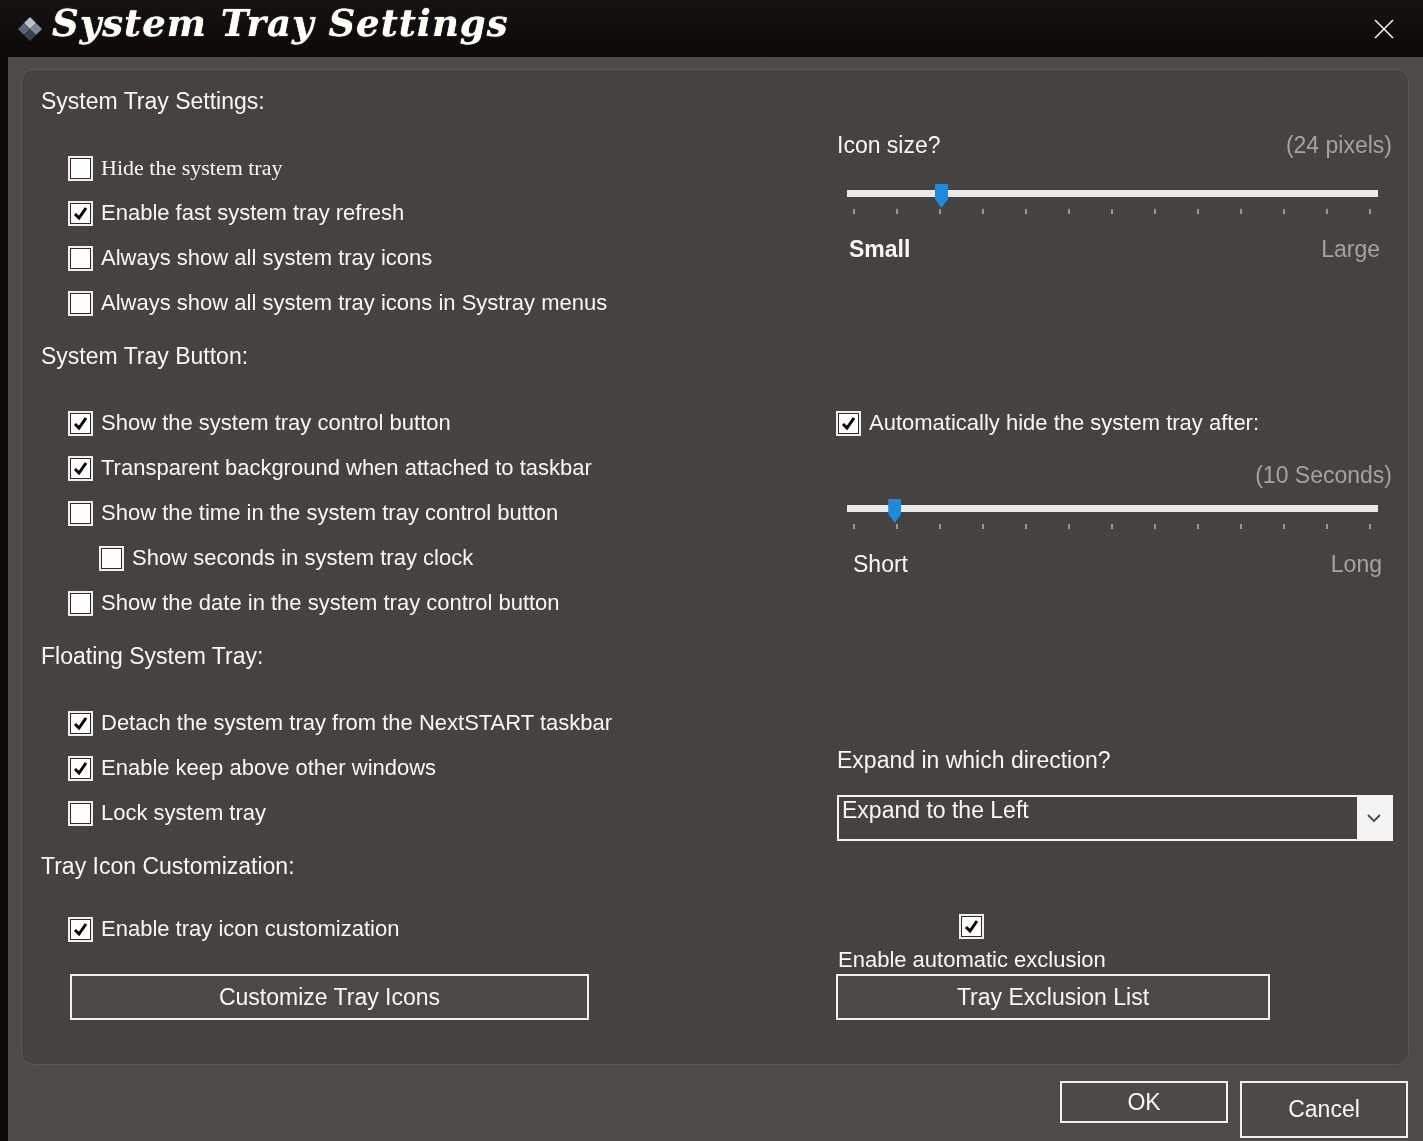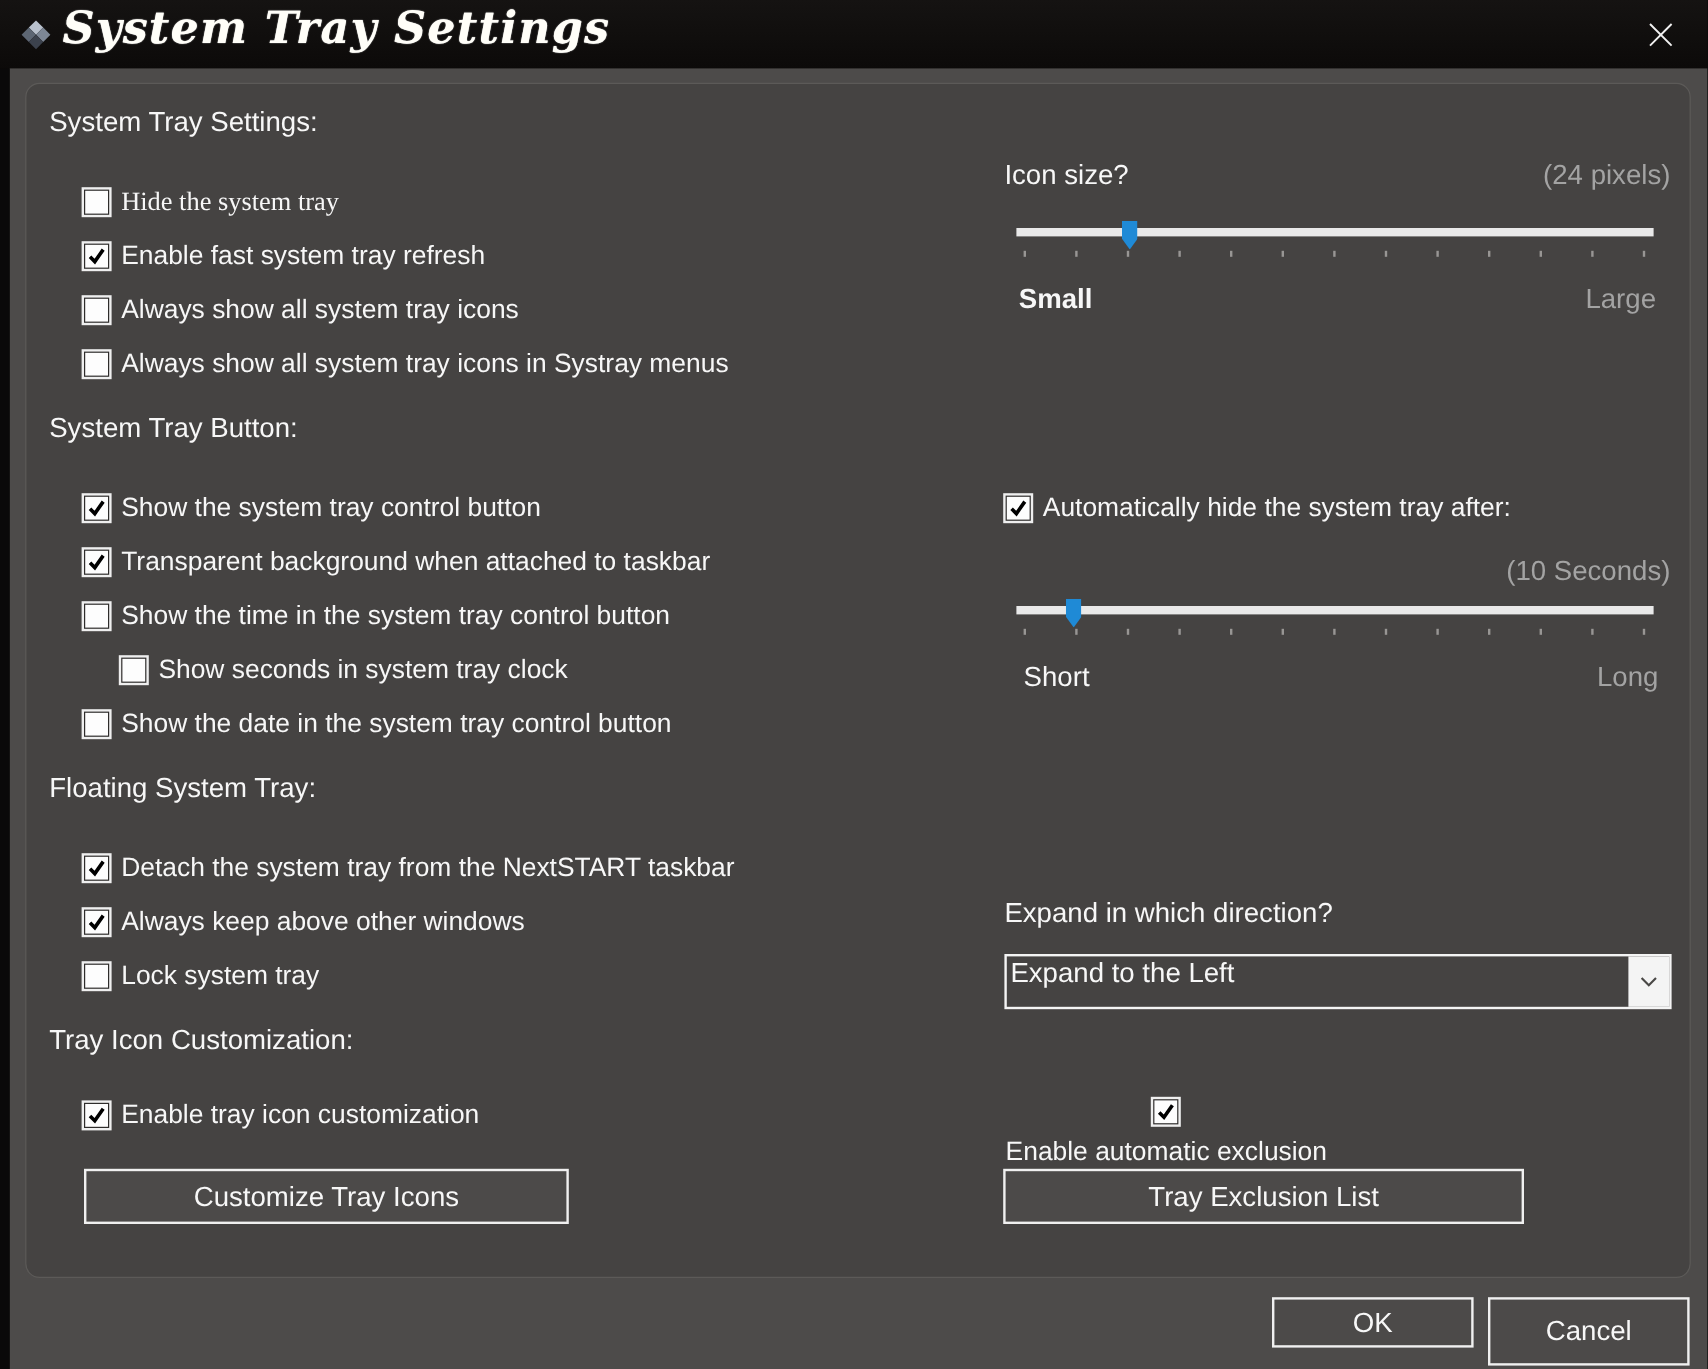--- a/index.html
+++ b/index.html
@@ -153,40 +153,40 @@
         </svg>
       </span>
     <span class="lbl">Detach the system tray from the NextSTART taskbar</span>
   </div>
   <div class="row" style="left:70px; top:755px;">
     <span class="cb checked">
       <svg width="15" height="15" viewBox="0 0 15 15">
           <path d="M2 8 L6 12 L13 2" stroke="#000" stroke-width="3" fill="none"></path>
         </svg>
       </span>
-    <span class="lbl">Always keep above other windows</span>
+    <span class="lbl">Enable keep above other windows</span>
   </div>
   <div class="row" style="left:70px; top:800px;">
     <span class="cb">
       </span>
     <span class="lbl">Lock system tray</span>
   </div>
 
   <div class="hdr" style="left:41px; top:853px;">Tray Icon Customization:</div>
 
   <div class="row" style="left:70px; top:916px;">
     <span class="cb checked">
       <svg width="15" height="15" viewBox="0 0 15 15">
           <path d="M2 8 L6 12 L13 2" stroke="#000" stroke-width="3" fill="none"></path>
         </svg>
       </span>
     <span class="lbl">Enable tray icon customization</span>
   </div>
 
-  <div class="btn" style="left:70px; top:974px; width:404px; height:46px;">Customize Tray Icons</div>
+  <div class="btn" style="left:70px; top:974px; width:519px; height:46px;">Customize Tray Icons</div>
 
   <div class="hdr" style="left:837px; top:132px;">Icon size?</div>
   <div class="val-label" style="right:31px; top:132px;">(24 pixels)</div>
 
   <div class="slider" style="left:847px; top:184px;">
     <div class="track"></div>
     <div class="thumb" style="left: calc(17.7% - 6px);"></div>
   </div>
   <div class="ticks" style="left:853px; top:209px; position:absolute;">
       <span class="tick"></span>

